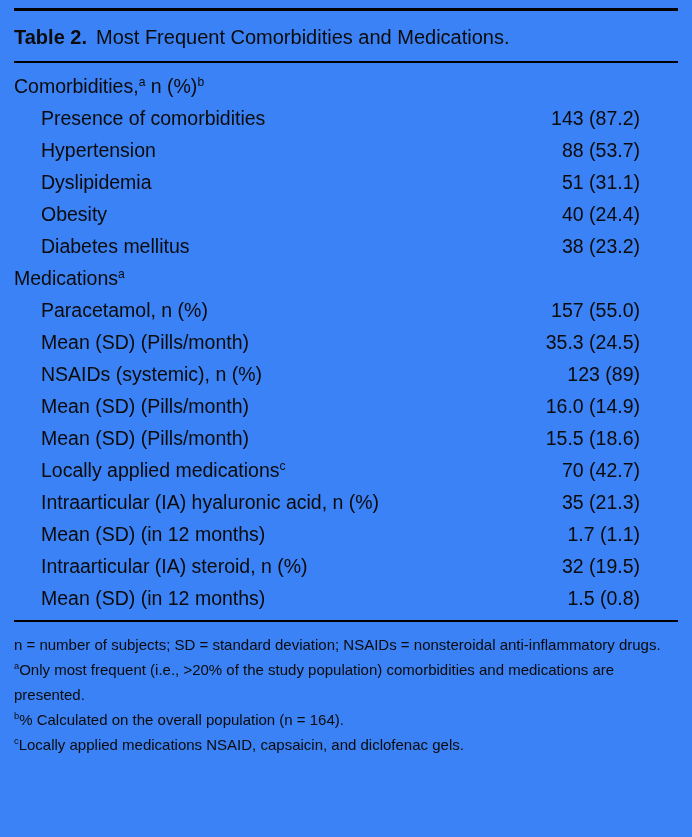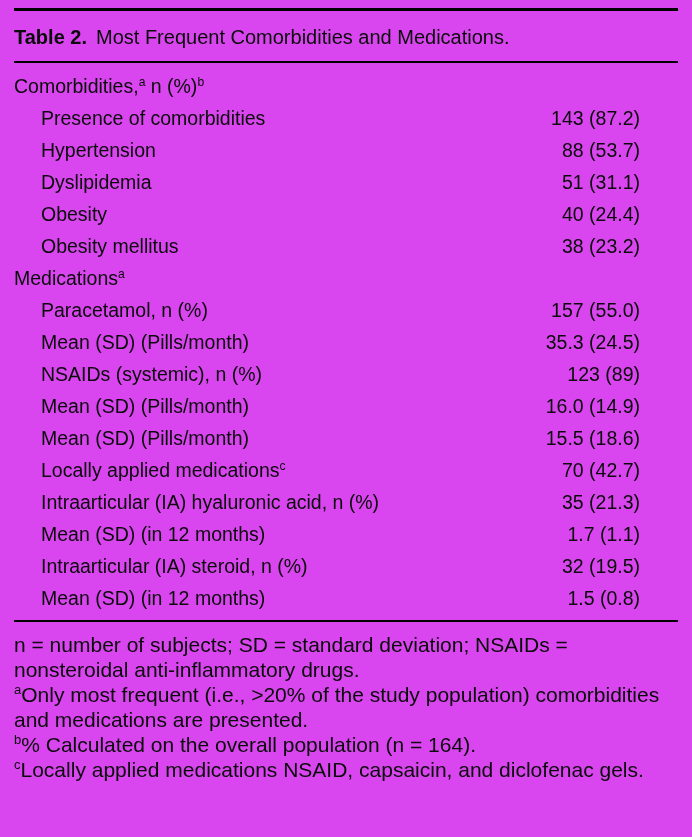--- a/index.html
+++ b/index.html
@@ -5,21 +5,21 @@
   html, body {
     margin: 0;
     padding: 0;
     background: #ffffff;
   }
   .page {
     width: 692px;
     height: 837px;
     box-sizing: border-box;
     padding: 8px 14px 0 14px;
-    background: #d946ef;
+    background: #3b82f6;
     color: #0b0b0b;
     font-family: "Liberation Sans", sans-serif;
     overflow: hidden;
   }
   .table2 {
     border-top: 3px solid #000000;
   }
   .caption {
     font-size: 20px;
     line-height: 26px;
@@ -48,21 +48,21 @@
   .row .val {
     padding-right: 38px;
     text-align: right;
   }
   sup {
     font-size: 0.62em;
     line-height: 0;
   }
   .footnotes {
     padding-top: 10px;
-    font-size: 21px;
+    font-size: 15px;
     line-height: 25px;
   }
   .footnote {
     margin: 0;
   }
 </style>
 </head>
 <body>
 
 <div class="page">
@@ -87,21 +87,21 @@
   </div>
         <div class="row indent">
     <span class="lbl"><span>Dyslipidemia</span><sup></sup><span></span><sup></sup></span>
     <span class="val">51 (31.1)</span>
   </div>
         <div class="row indent">
     <span class="lbl"><span>Obesity</span><sup></sup><span></span><sup></sup></span>
     <span class="val">40 (24.4)</span>
   </div>
         <div class="row indent">
-    <span class="lbl"><span>Obesity mellitus</span><sup></sup><span></span><sup></sup></span>
+    <span class="lbl"><span>Diabetes mellitus</span><sup></sup><span></span><sup></sup></span>
     <span class="val">38 (23.2)</span>
   </div>
         <div class="row">
     <span class="lbl"><span>Medications</span><sup>a</sup><span></span><sup></sup></span>
     <span class="val"></span>
   </div>
         <div class="row indent">
     <span class="lbl"><span>Paracetamol, n (%)</span><sup></sup><span></span><sup></sup></span>
     <span class="val">157 (55.0)</span>
   </div>

